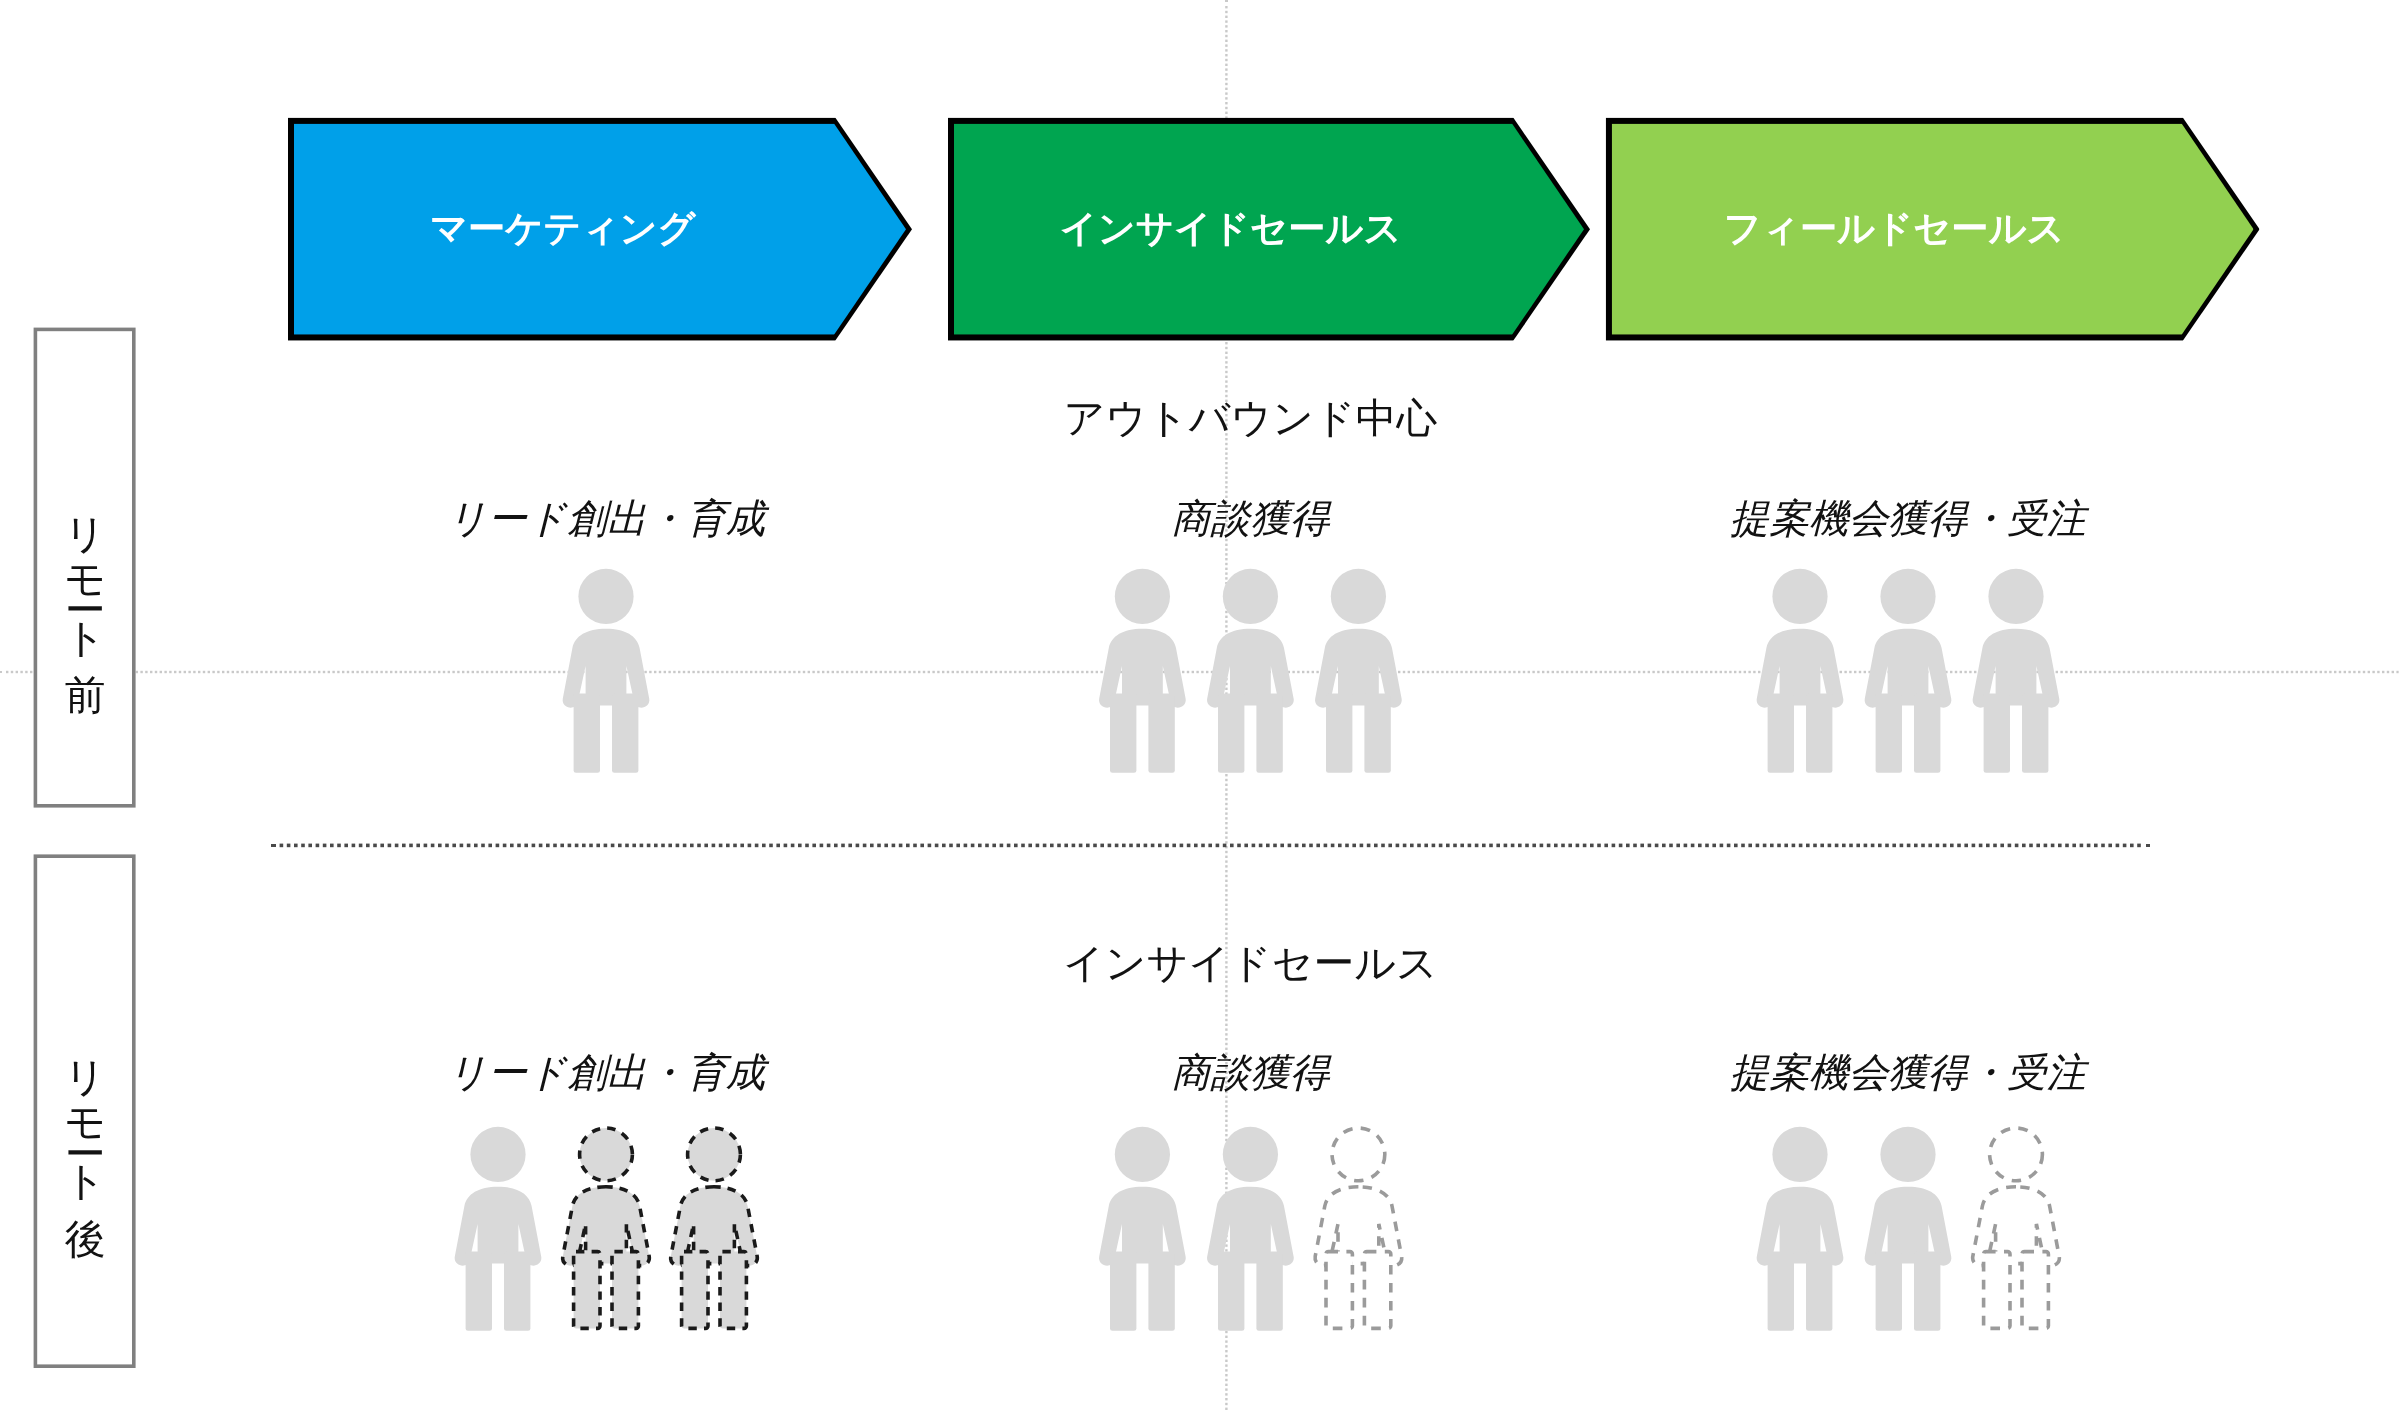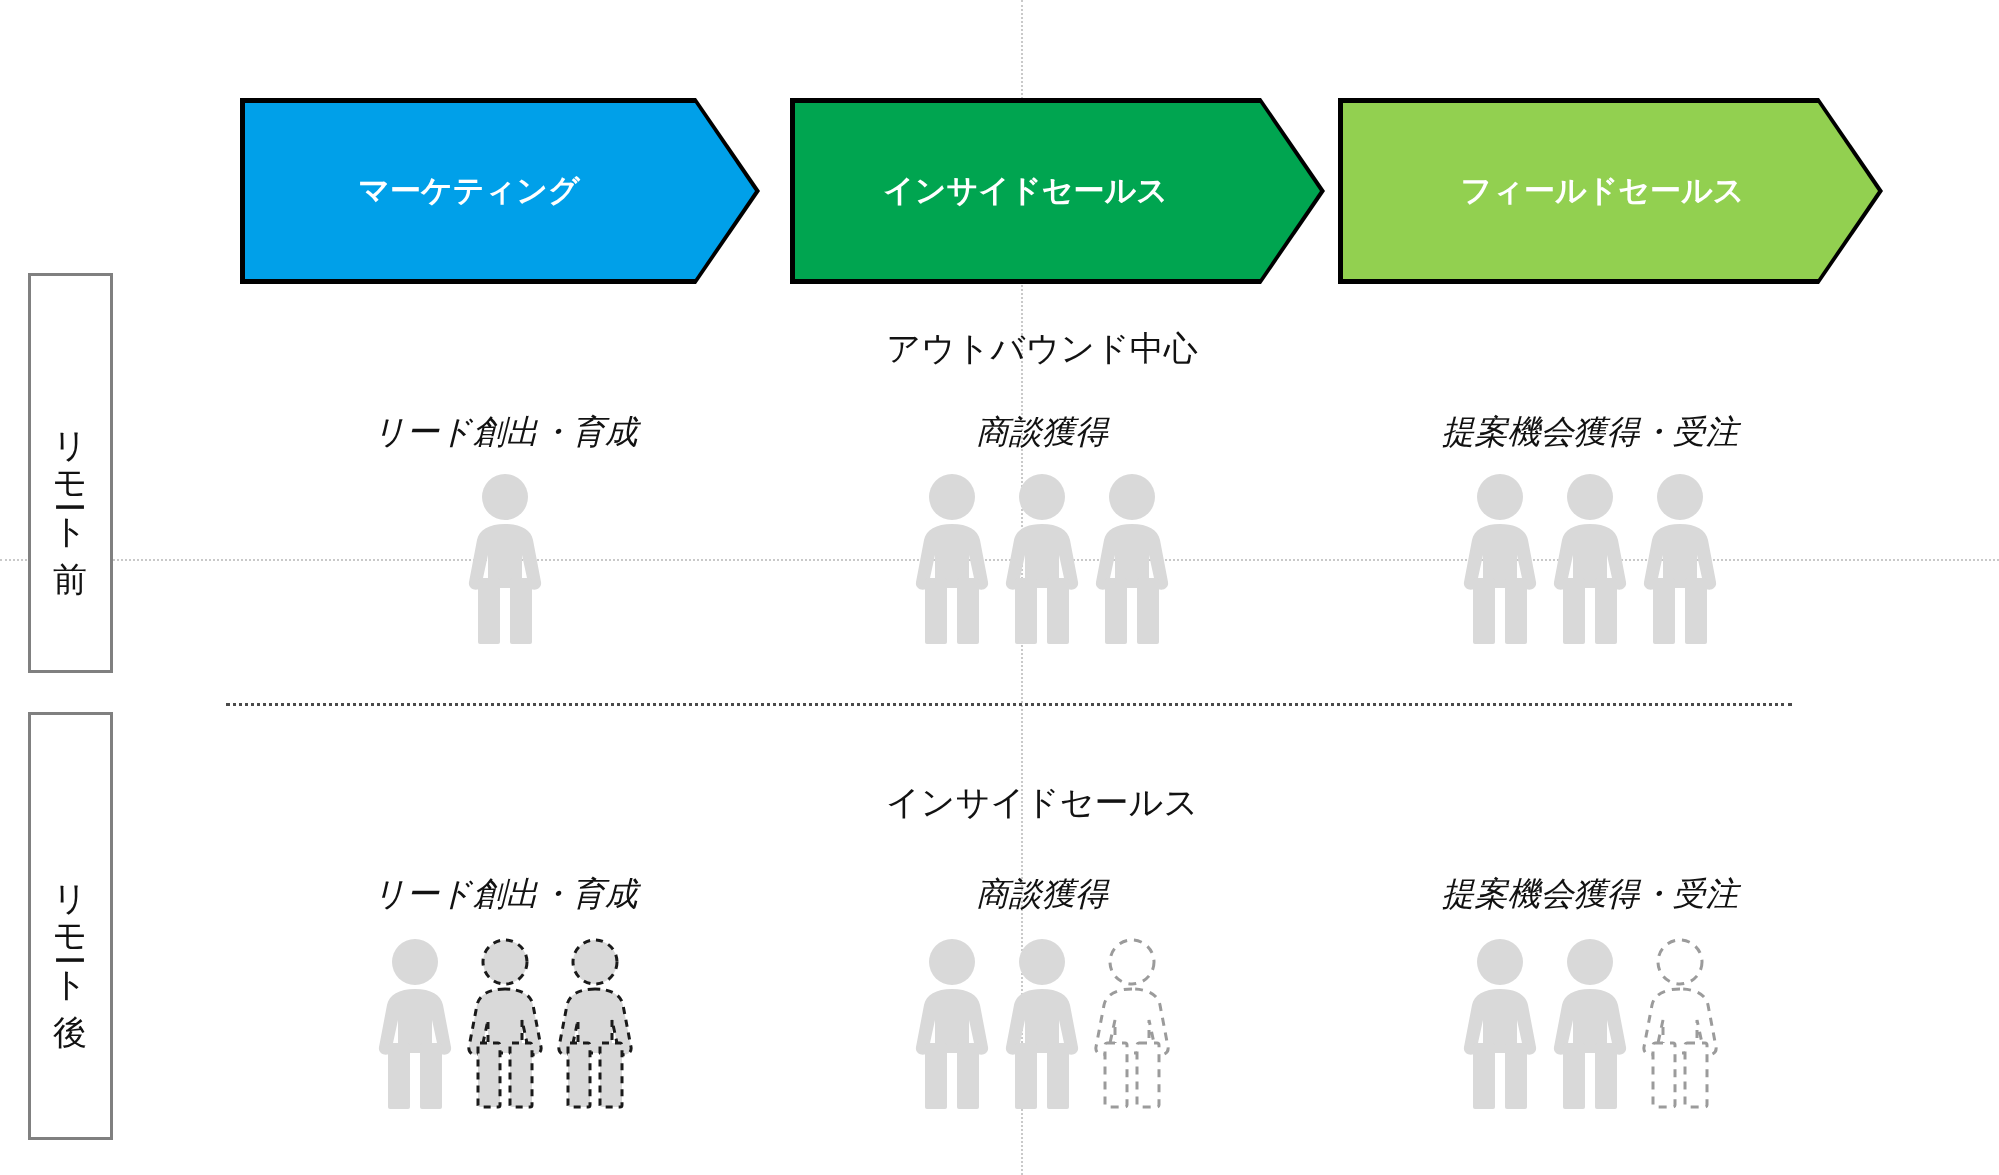--- a/index.html
+++ b/index.html
@@ -89,21 +89,21 @@
     <div class="chev-label" style="left:240px;width:458px;">マーケティング</div>
 
     <div class="chev-outer" style="left:790px;width:535px;">
       <div class="chev-fill" style="background:#00A550;"></div>
     </div>
     <div class="chev-label" style="left:790px;width:471px;">インサイドセールス</div>
 
     <div class="chev-outer" style="left:1338px;width:545px;">
       <div class="chev-fill" style="background:#92D050;"></div>
     </div>
-    <div class="chev-label" style="left:1338px;width:481px;padding-left:24px;">フィールドセールス</div>
+    <div class="chev-label" style="left:1338px;width:481px;">フィールドセールス</div>
   </div>
 
   <div class="sidebox" style="top:273px;height:400px;">
     <span class="vtext">リモート前</span>
   </div>
 
   <div class="sidebox" style="top:712px;height:428px;">
     <span class="vtext">リモート後</span>
   </div>
 

